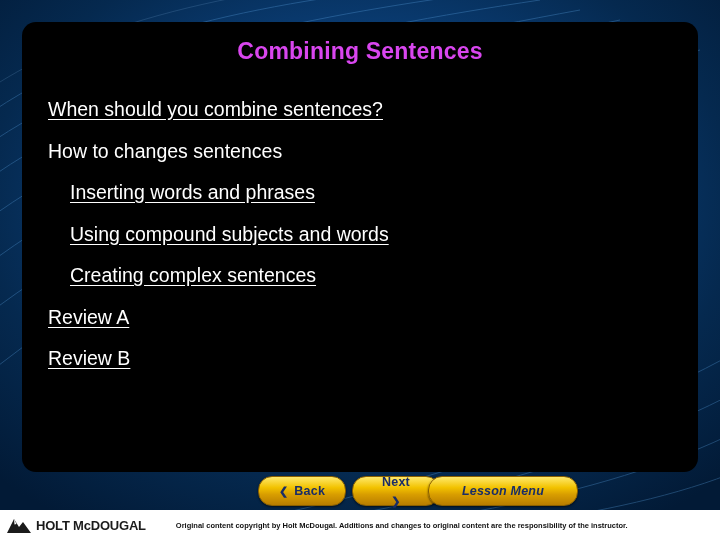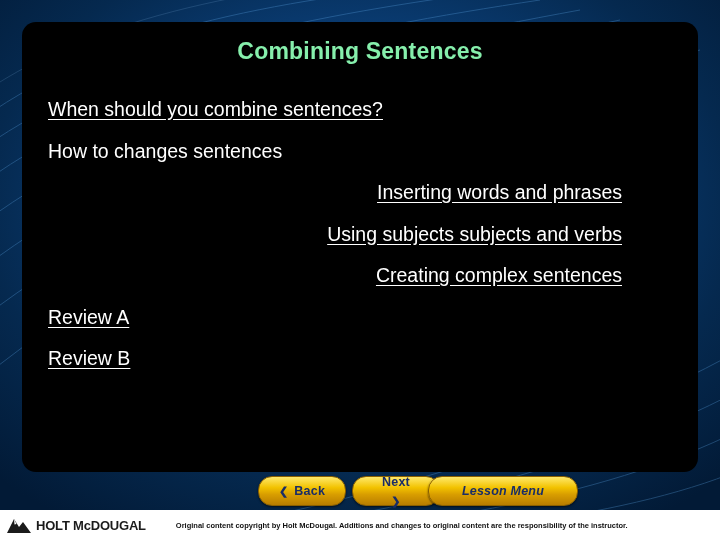--- a/index.html
+++ b/index.html
@@ -42,21 +42,21 @@
     background: #000000;
     border-radius: 14px;
   }
 
   .slide-title {
     position: absolute;
     left: 0;
     top: 16px;
     width: 676px;
     text-align: center;
-    color: #86efac;
+    color: #d946ef;
     font-size: 23px;
     font-weight: bold;
     letter-spacing: 0.2px;
   }
 
   .toc {
     position: absolute;
     left: 0;
     top: 78px;
     width: 600px;
@@ -68,21 +68,21 @@
     line-height: 1;
     padding: 0;
     margin: 0 0 22px 0;
     white-space: nowrap;
   }
   .toc-item span.link {
     text-decoration: underline;
     text-underline-offset: 3px;
   }
   .lvl0 { margin-left: 26px; }
-  .lvl1 { margin-left: 48px; text-align: right; }
+  .lvl1 { margin-left: 48px; }
 
   
   .navbar {
     position: absolute;
     left: 0;
     bottom: 30px;
     width: 720px;
     height: 34px;
   }
 
@@ -173,21 +173,21 @@
     </g>
   </svg>
 
   <div class="panel">
     <div class="slide-title">Combining Sentences</div>
 
     <div class="toc">
       <div class="toc-item lvl0"><span class="link">When should you combine sentences?</span></div>
       <div class="toc-item lvl0"><span>How to changes sentences</span></div>
       <div class="toc-item lvl1"><span class="link">Inserting words and phrases</span></div>
-      <div class="toc-item lvl1"><span class="link">Using subjects subjects and verbs</span></div>
+      <div class="toc-item lvl1"><span class="link">Using compound subjects and words</span></div>
       <div class="toc-item lvl1"><span class="link">Creating complex sentences</span></div>
       <div class="toc-item lvl0"><span class="link">Review A</span></div>
       <div class="toc-item lvl0"><span class="link">Review B</span></div>
     </div>
   </div>
 
   <div class="navbar">
     <div class="navbtn" id="btn-back">
       <span class="glyph">❮</span>
       <span>Back</span>

